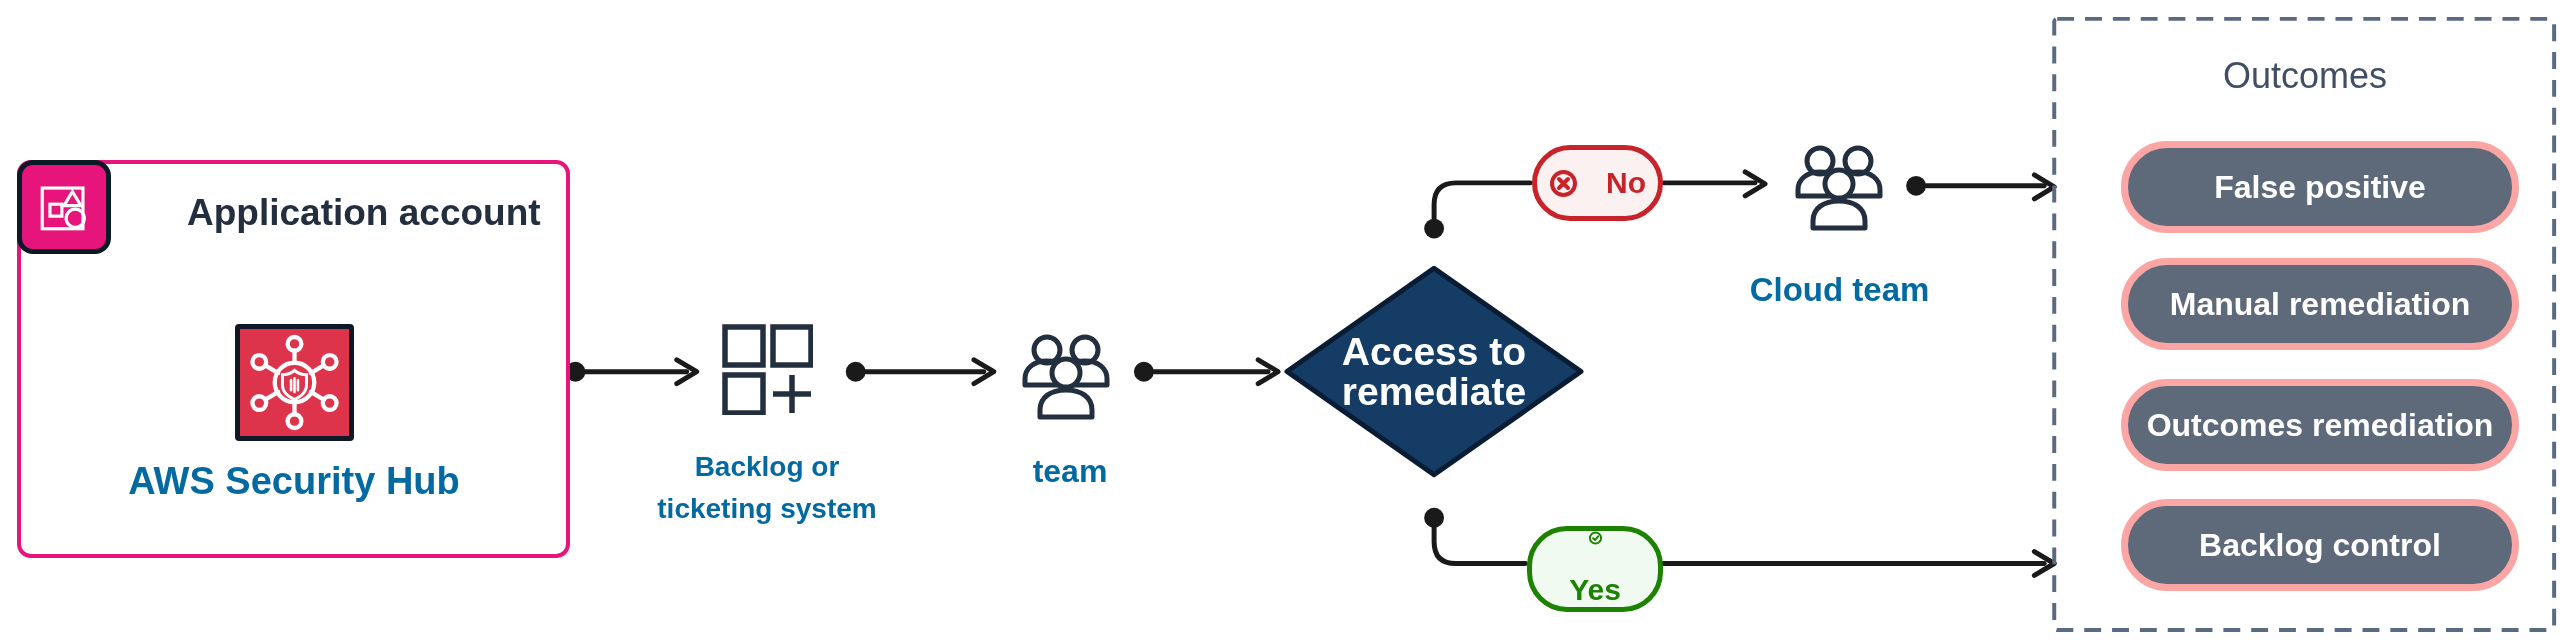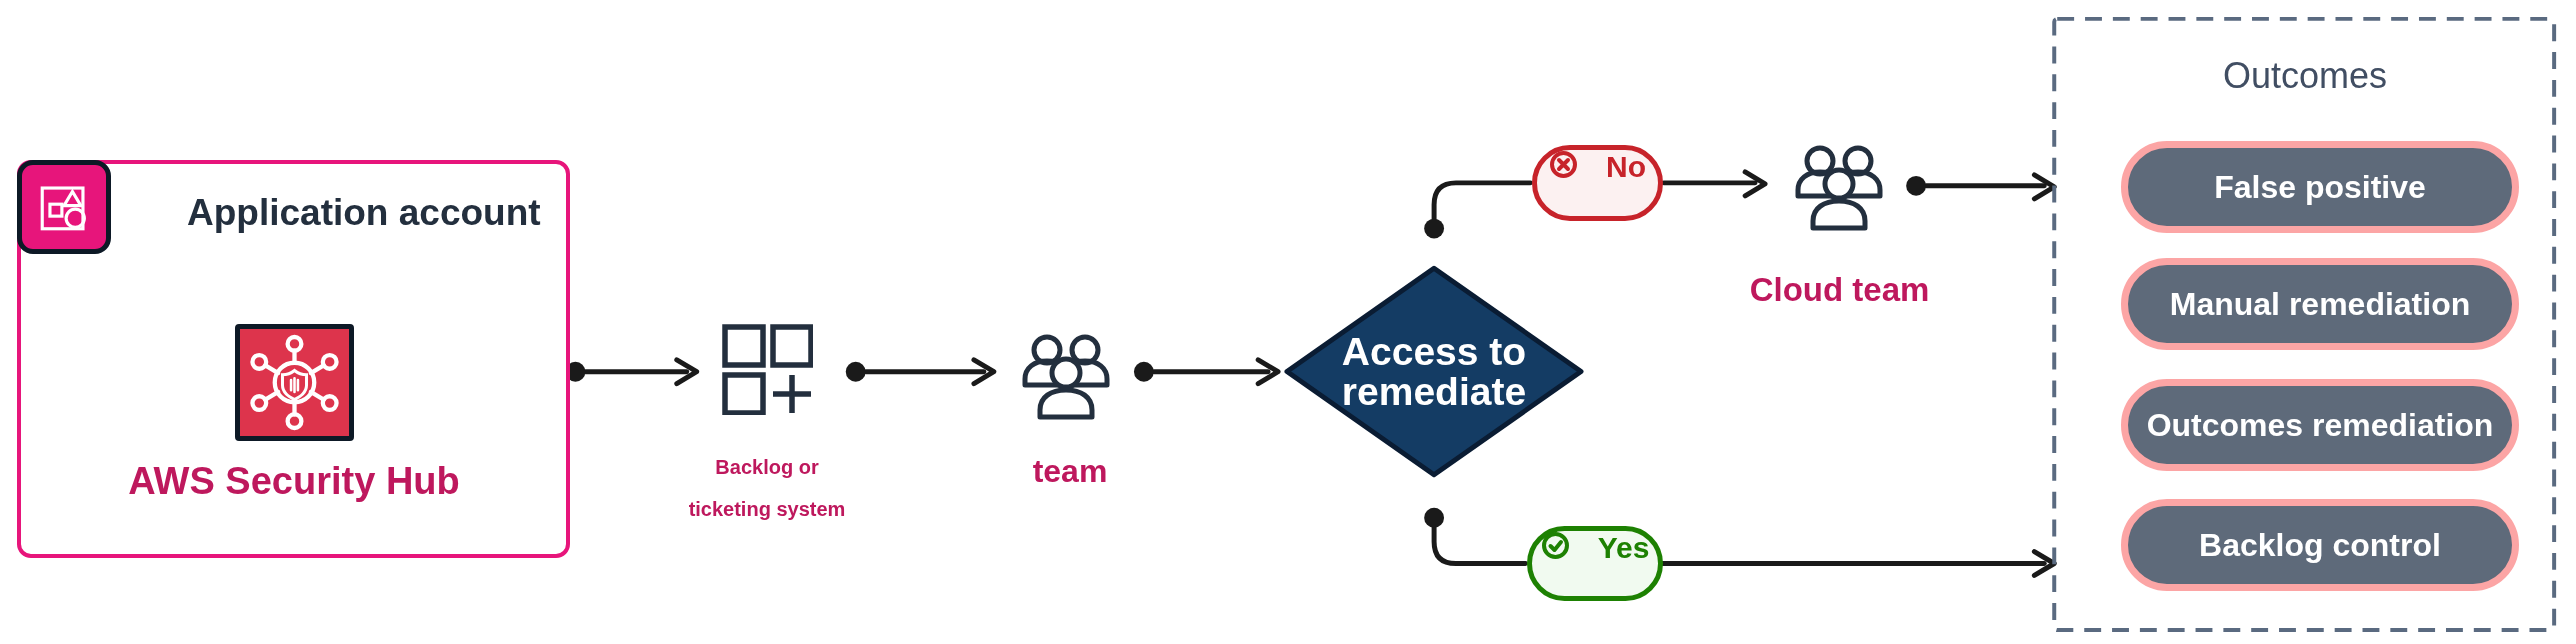--- a/index.html
+++ b/index.html
@@ -22,45 +22,45 @@
   }
   .account-title{
     left:139px;top:192px;font-size:37px;font-weight:700;color:#232F3E;z-index:3;white-space:nowrap;margin-left:48px;
   }
   .sechub-icon{
     left:235px;top:324px;width:119px;height:117px;box-sizing:border-box;
     background:#DD344C;border:5px solid #0D1926;border-radius:4px;
     display:flex;align-items:center;justify-content:center;z-index:3;
   }
   .node-label{
-    font-weight:700;color:#be185d;text-align:center;z-index:3;
+    font-weight:700;color:#0369a1;text-align:center;z-index:3;
   }
   .sechub-label{left:95px;top:460px;width:398px;font-size:38px;}
-  .backlog-label{left:617px;top:446px;width:300px;font-size:20px;line-height:42px;}
+  .backlog-label{left:617px;top:446px;width:300px;font-size:28px;line-height:42px;}
   .appteam-label{left:921px;top:450px;width:298px;font-size:32px;line-height:42px;}
   .cloudteam-label{left:1708px;top:271px;width:263px;font-size:33px;}
   
   .diamond-wrap{left:1282px;top:263px;width:304px;height:217px;z-index:2;}
   .diamond-text{
     left:1282px;top:263px;width:304px;height:217px;display:flex;flex-direction:column;
     align-items:center;justify-content:center;color:#ffffff;font-size:39px;font-weight:700;
     line-height:40px;z-index:3;text-align:center;
   }
   
   .badge{
-    box-sizing:border-box;border-radius:40px;display:flex;
+    box-sizing:border-box;border-radius:40px;display:flex;align-items:center;
     justify-content:center;gap:28px;z-index:4;font-weight:700;font-size:30px;
   }
   .badge-no{
     left:1532px;top:145px;width:131px;height:76px;
     background:#FCF1F1;border:5px solid #C7232A;color:#C7232A;
   }
   .badge-yes{
-    left:1527px;top:526px;width:136px;height:75px;
-    background:#F1FAF0;border:5px solid #1D8102;color:#1D8102;
+    left:1527px;top:526px;width:136px;height:86px;
+    background:#F1FAF0;border:5px solid #1D8102;color:#1D8102;flex-direction:column;
   }
   
   .outcomes-title{
     left:2055px;top:55px;width:500px;text-align:center;font-size:36px;font-weight:400;
     color:#414E63;z-index:3;
   }
   .pill{
     left:2121px;width:398px;height:92px;box-sizing:border-box;background:#5E6A7A;
     border:7px solid #fca5a5;border-radius:48px;display:flex;align-items:center;
     justify-content:center;color:#ffffff;font-size:32px;font-weight:700;z-index:3;

